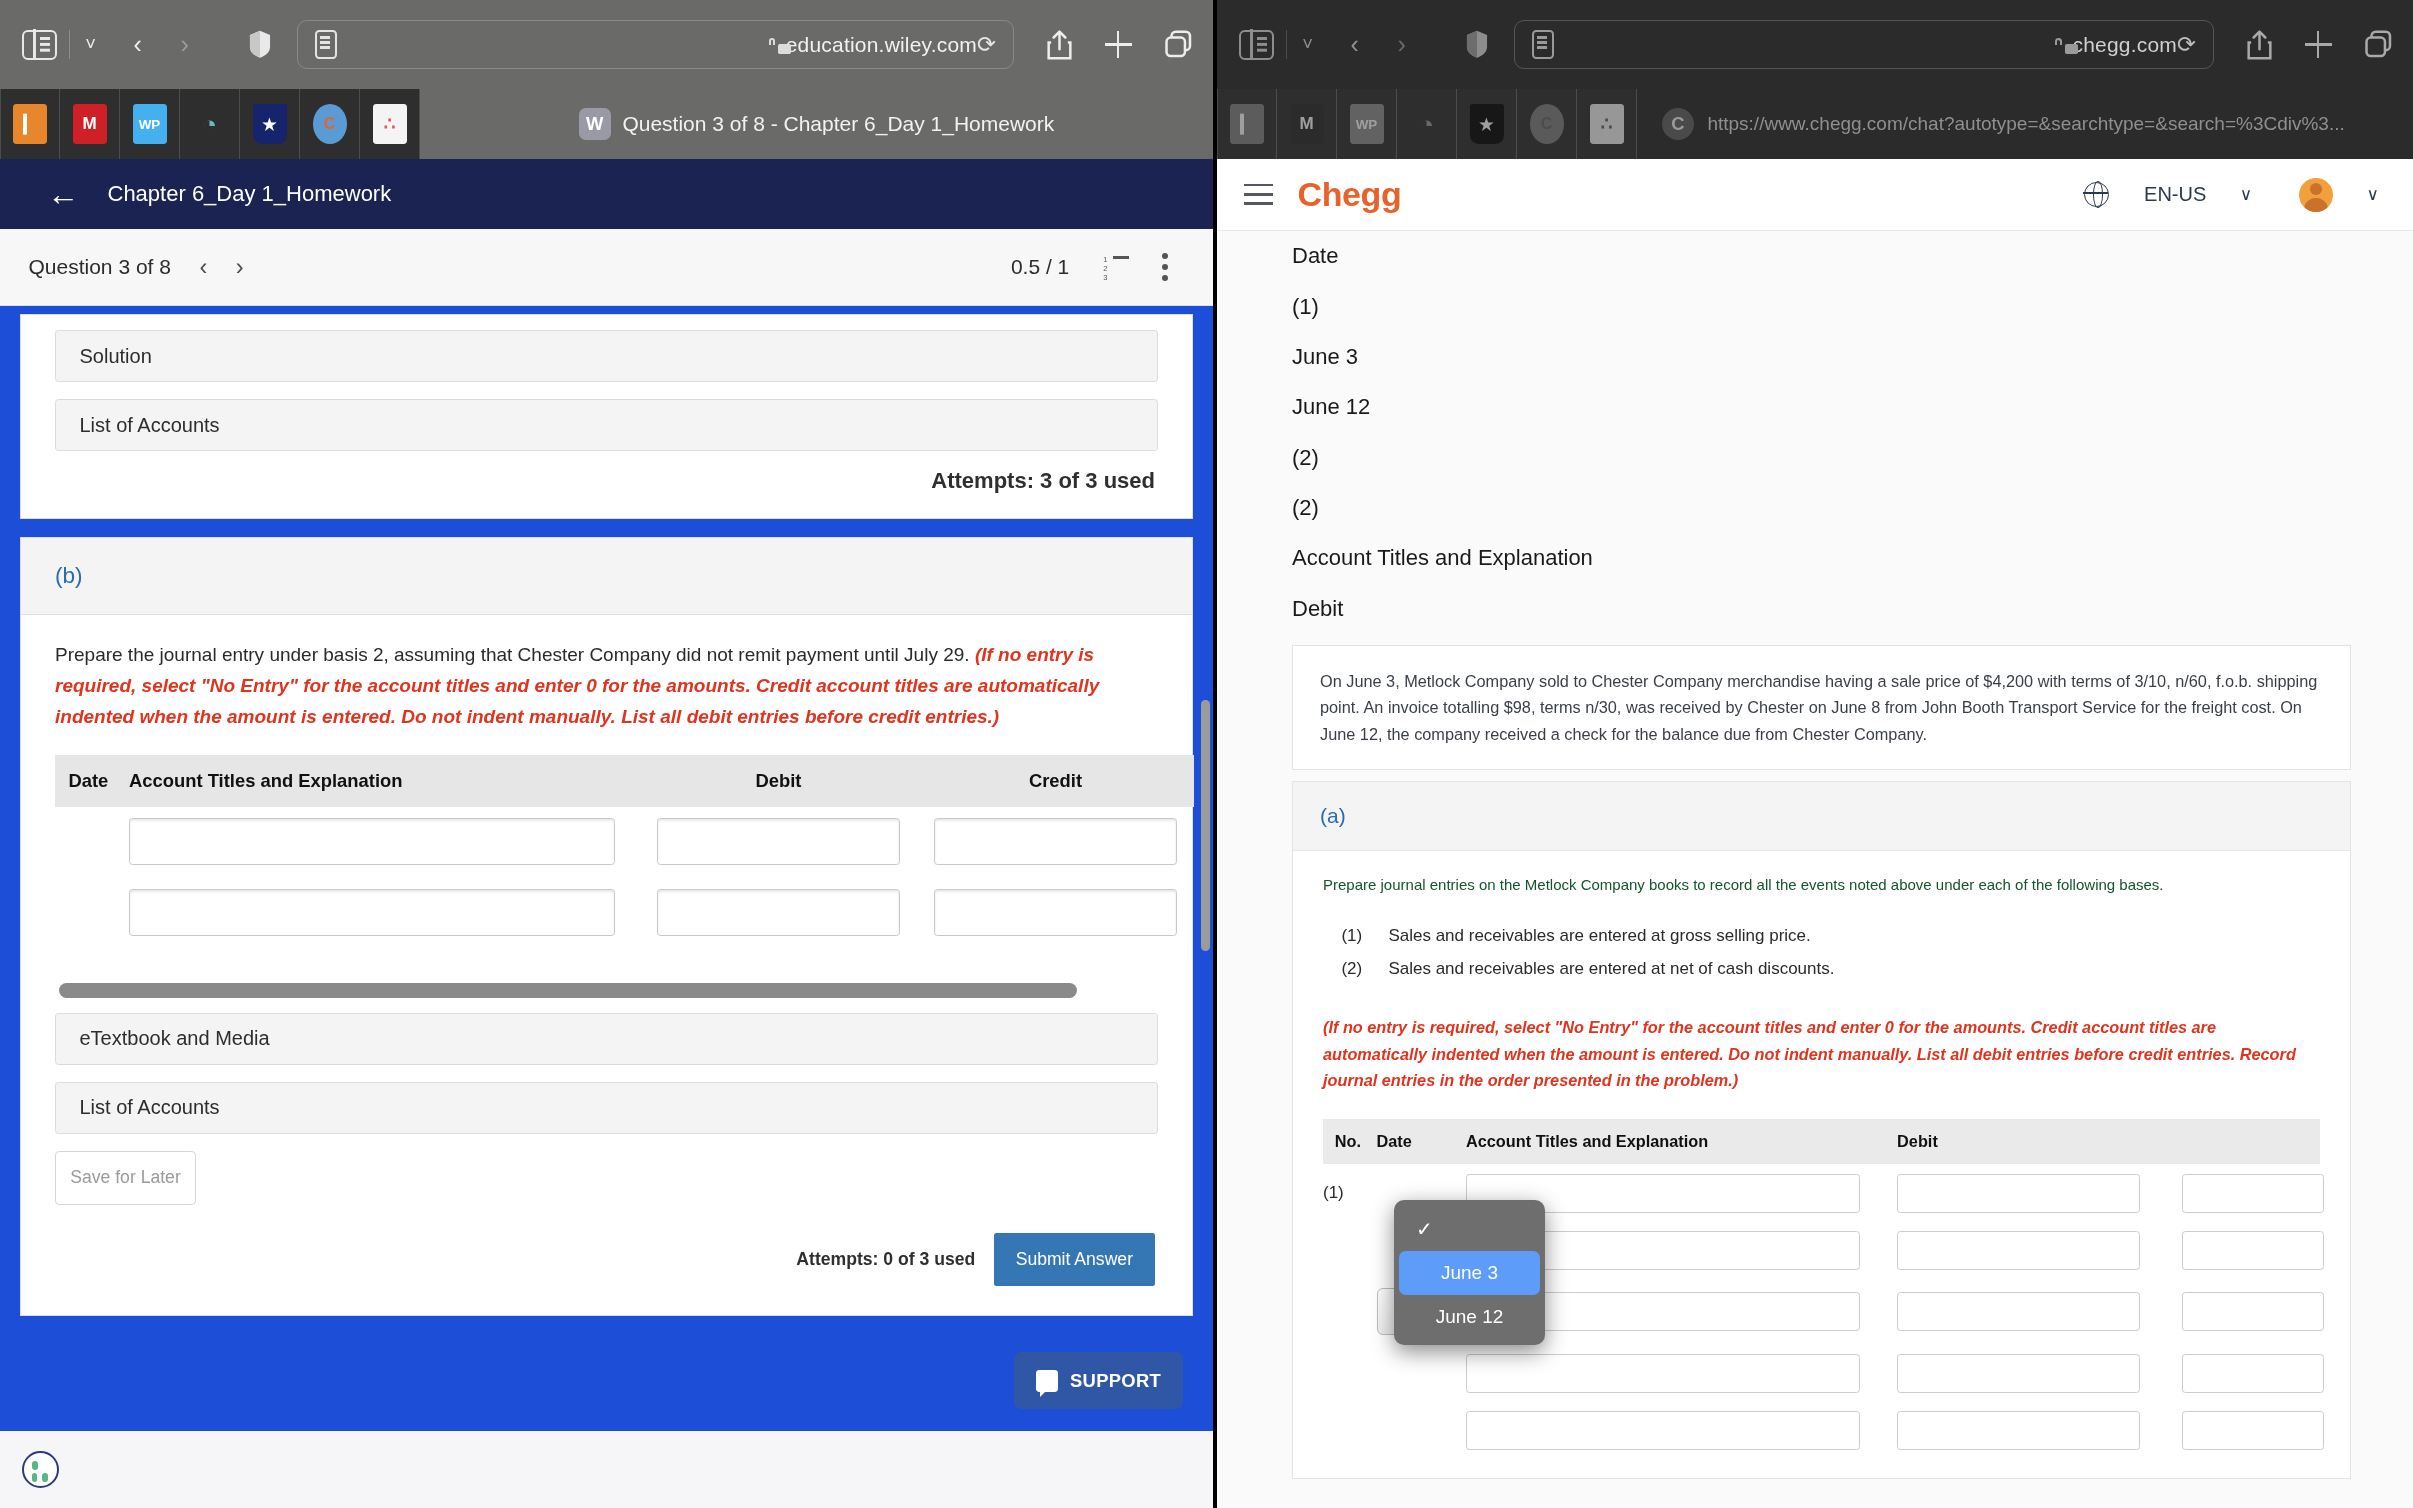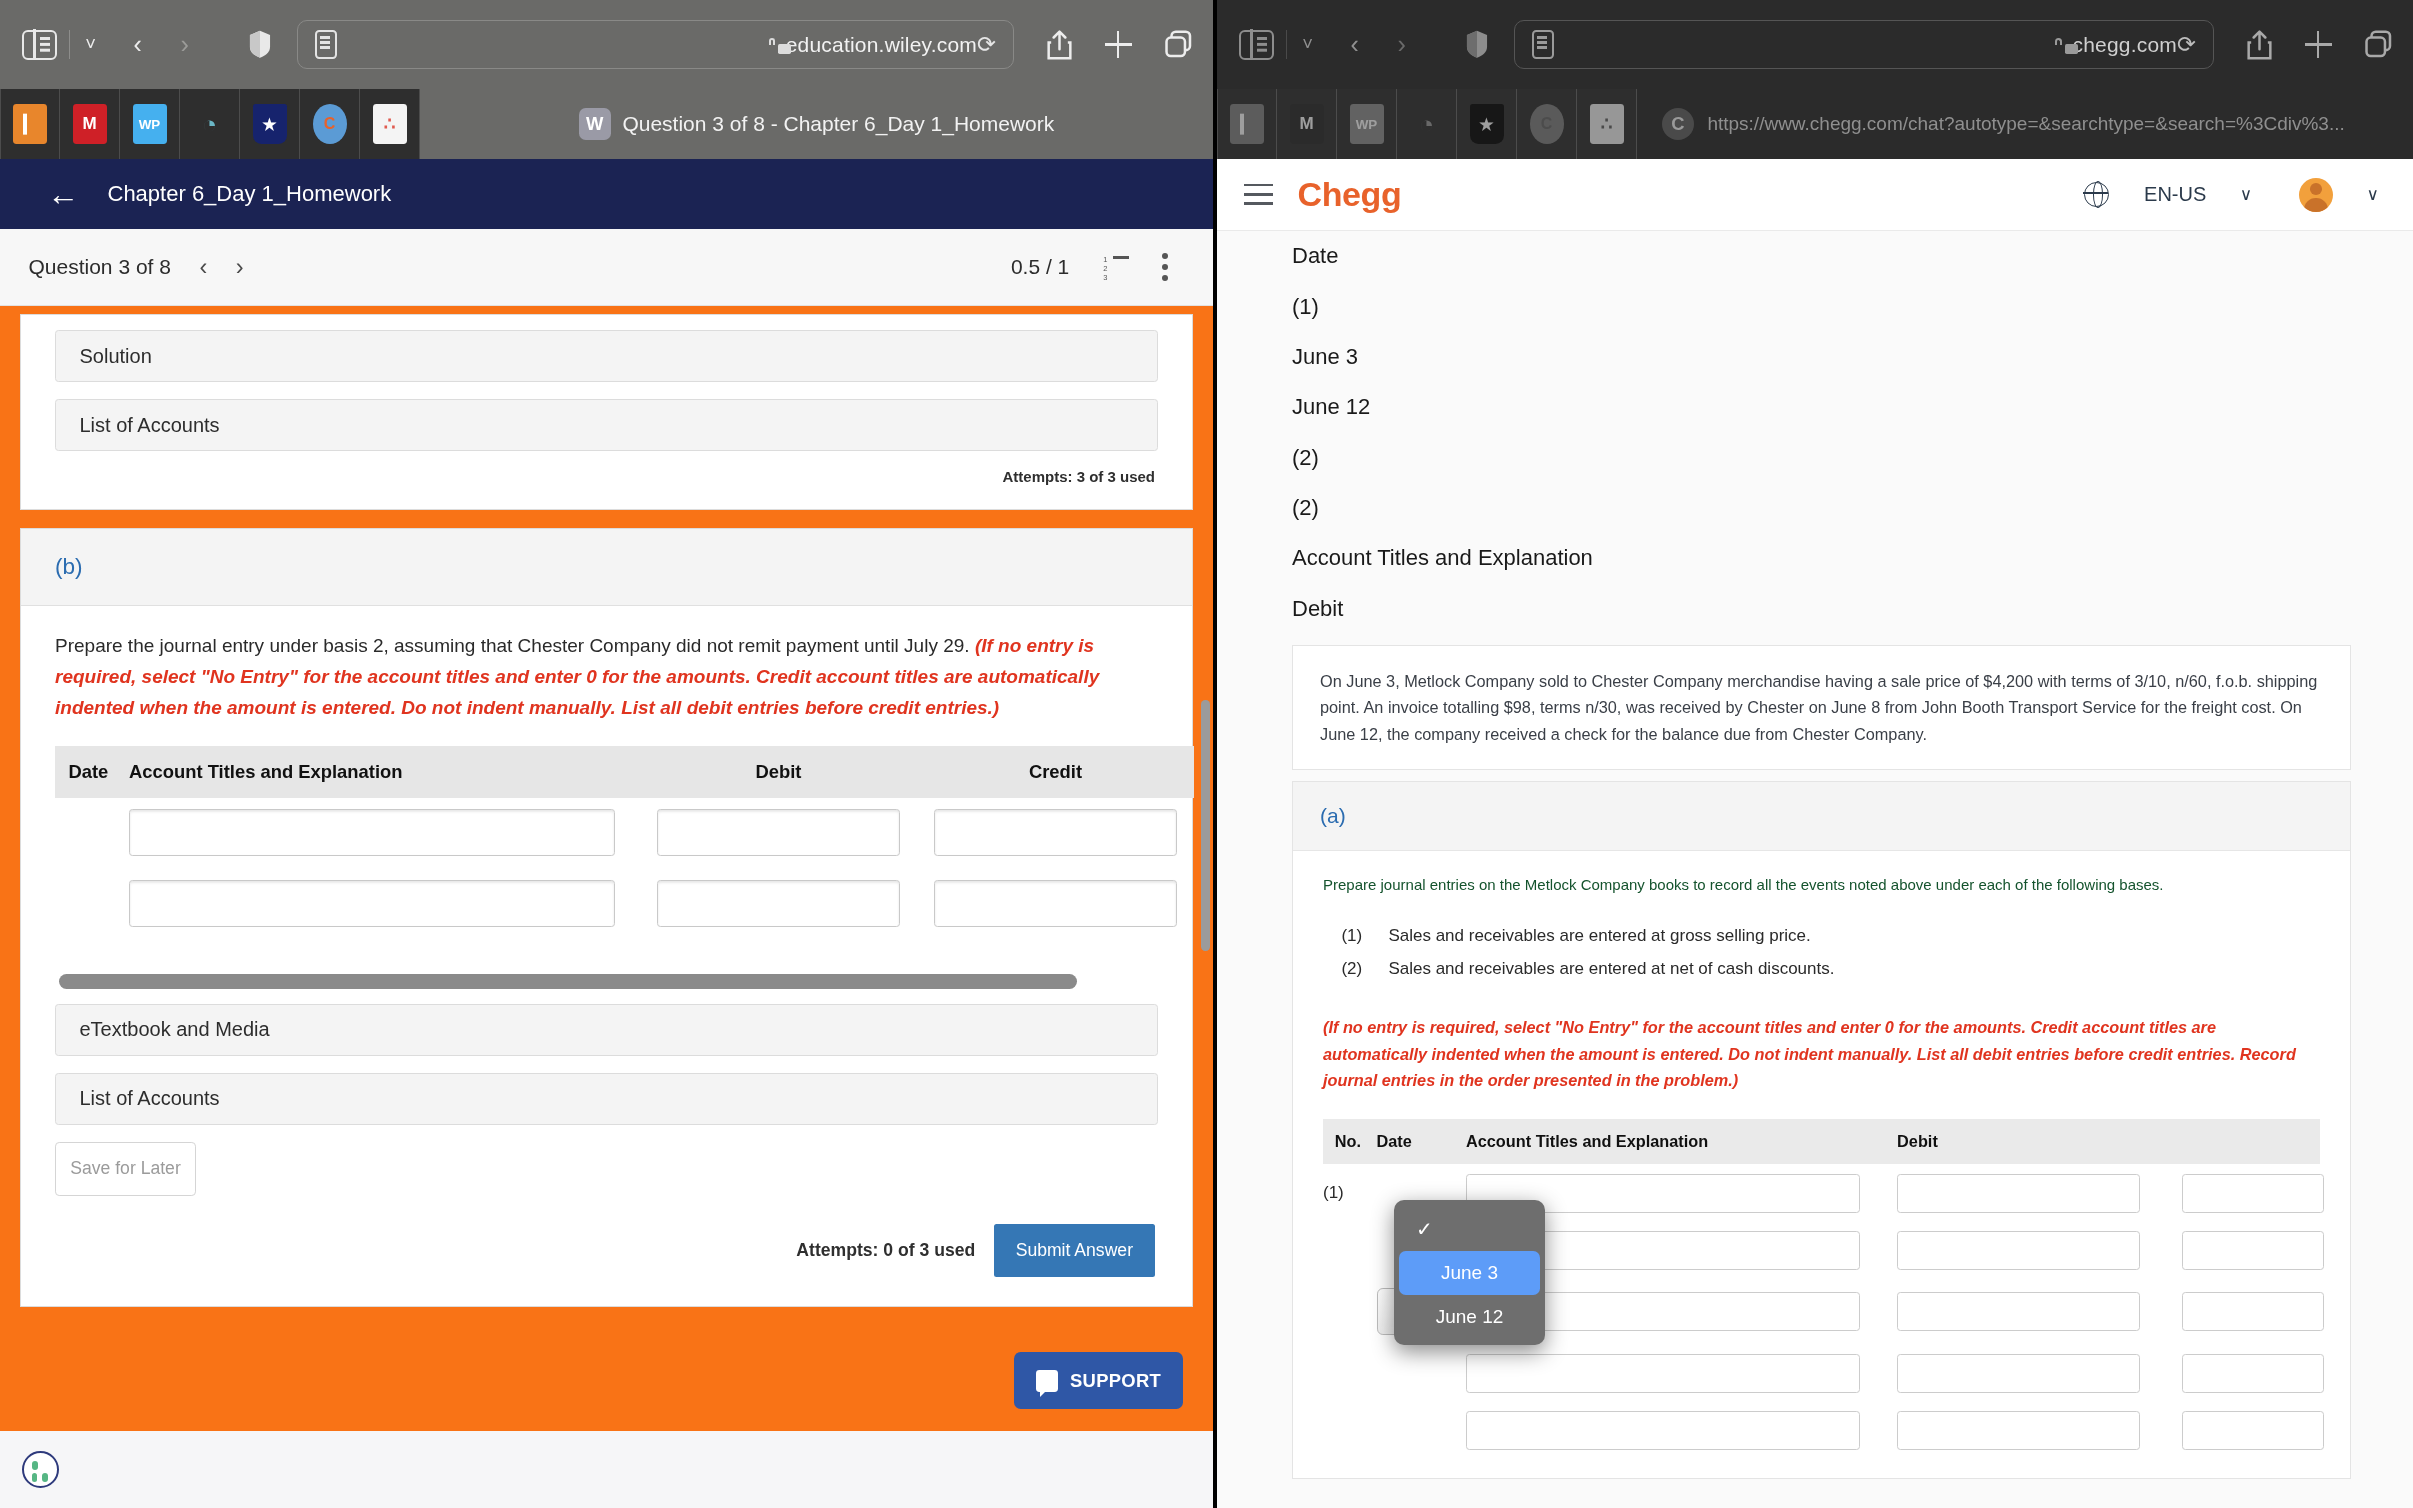--- a/index.html
+++ b/index.html
@@ -96,27 +96,27 @@
   .qnav .spacer { flex: 1; }
   .qnav .score { font-size: 21px; color: #2c2c2c; margin-right: 34px; }
   .list-icon { width: 25px; height: 22px; position: relative; margin-right: 34px; }
   .list-icon i { position: absolute; left: 9.2px; width: 16px; height: 3.4px; background:#555; }
   .list-icon i:nth-child(1){ top:0 } .list-icon i:nth-child(2){ top:9.2px } .list-icon i:nth-child(3){ top:18.4px }
   .list-icon b { position:absolute; left:0; font-size:7.5px; color:#555; font-style:normal; font-weight:400; }
   .kebab { width: 6.7px; height: 28.5px; position: relative; }
   .kebab span { position: absolute; left: 0; width: 5.9px; height: 5.9px; border-radius: 50%; background: #555; }
   .kebab span:nth-child(1){top:0} .kebab span:nth-child(2){top:11px} .kebab span:nth-child(3){top:22px}
 
-  .wiley-body { flex: 1; background: #f97316; overflow: hidden; position: relative; padding: 0 20px; }
+  .wiley-body { flex: 1; background: #1d4ed8; overflow: hidden; position: relative; padding: 0 20px; }
 
   .card { border: 0.8px solid #dcdcdc; background:#fff; margin-top: 8.4px; }
   .bar { background: #f4f4f4; border: 0.8px solid #dcdcdc; border-radius: 3.4px; height: 52px;
          display: flex; align-items: center; padding-left: 23.5px; font-size: 20px; color: #2d2d2d;
          margin: 0 34px 17px 34px; }
-  .attempts { text-align: right; font-size: 15px; font-weight: 700; color: #2f2f2f; padding: 0 37px 23.5px 0; }
+  .attempts { text-align: right; font-size: 22px; font-weight: 700; color: #2f2f2f; padding: 0 37px 23.5px 0; }
 
   .sec-head { background: #f4f4f4; border-bottom: 0.8px solid #e0e0e0; height: 77px; display:flex;
       align-items:center; padding-left: 34px; }
   .sec-head .letter { font-size: 22.6px; color: #2b6cb0; }
   .sec-body { padding: 25px 34px 17px 34px; }
   .prompt { font-size: 19px; line-height: 1.62; color: #2a2a2a; }
   .prompt .red { color: #e0341f; font-weight: 700; font-style: italic; }
 
   table.journal { width: 100%; border-collapse: collapse; margin-top: 22px; table-layout: fixed; }
   table.journal thead th { background: #e6e6e6; font-size: 18.4px; color: #111; text-align: left;

